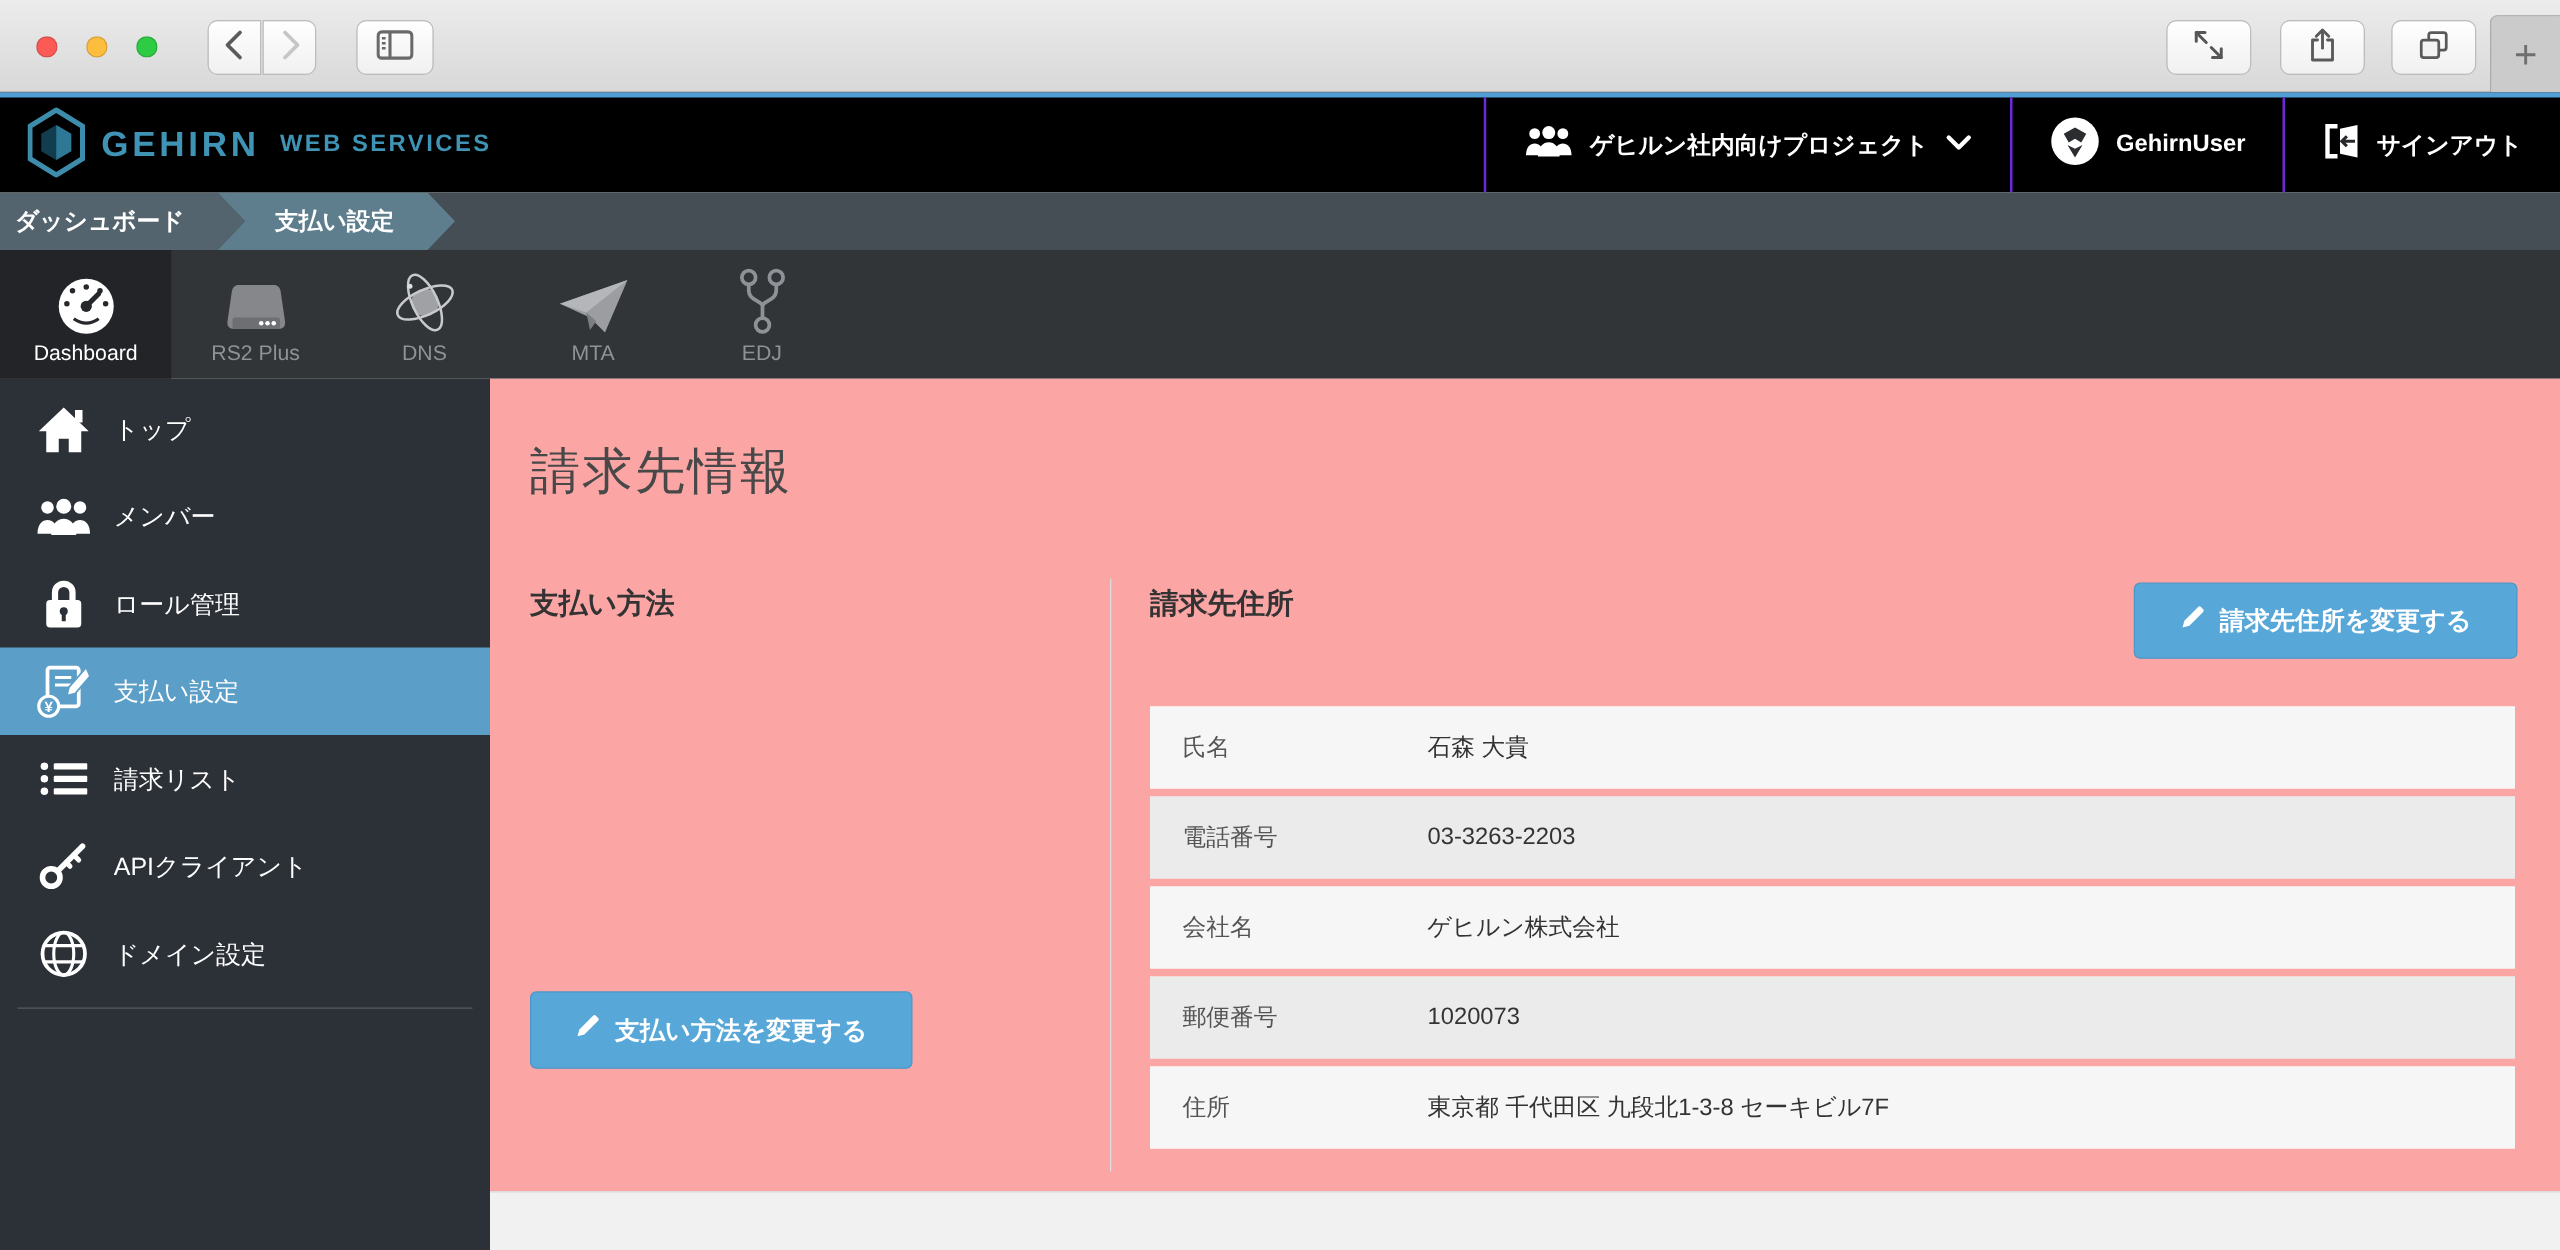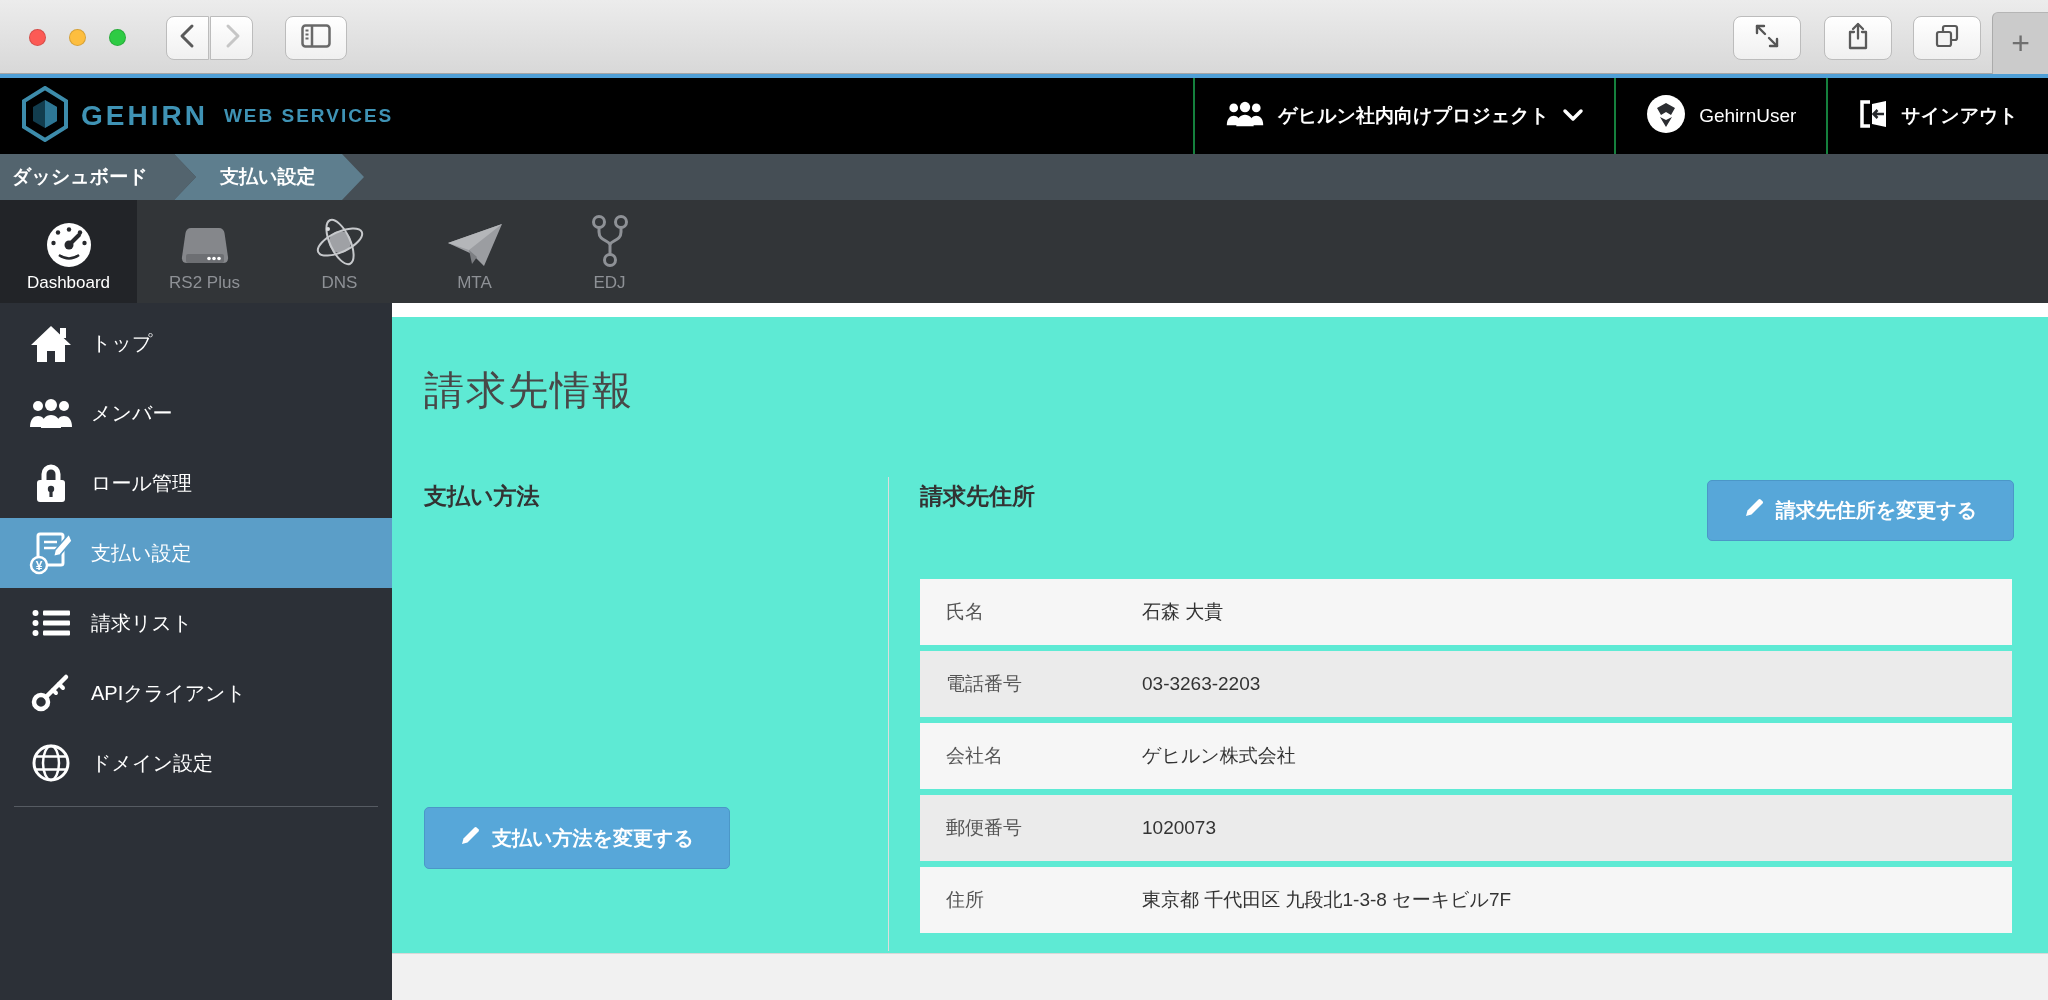--- a/index.html
+++ b/index.html
@@ -24,23 +24,23 @@
             border-left:1px solid #ababab; border-top:1px solid #b5b5b5; border-top-left-radius:6px;
             display:flex; align-items:center; justify-content:center; color:#6f6f6f; font-size:32px; font-weight:300; }
 
   
   .app-header { position:absolute; top:74px; left:0; width:100%; height:80px; background:#000;
                 border-top:4px solid #4f9fd6; display:flex; align-items:center; justify-content:space-between; }
   .brand { display:flex; align-items:center; margin-left:22px; }
   .brand-primary { margin-left:13px; color:#3f93b5; font-size:28px; font-weight:700; letter-spacing:3px; }
   .brand-secondary { margin-left:16px; color:#3f93b5; font-size:19px; font-weight:600; letter-spacing:2px; }
   .header-right { display:flex; height:100%; }
-  .h-item { display:flex; align-items:center; gap:13px; padding:0 30px; border-left:2px solid #15803d;
+  .h-item { display:flex; align-items:center; gap:13px; padding:0 30px; border-left:2px solid #6d28d9;
             color:#fff; font-size:19px; font-weight:600; }
-  .h-item .uname { font-weight:400; }
+  .h-item .uname { font-weight:700; }
 
   
   .breadcrumb-bar { position:absolute; top:154px; left:0; width:100%; height:46px; background:#454e55; }
   .crumb { position:absolute; top:0; height:100%; display:flex; align-items:center;
            color:#fff; font-size:19px; font-weight:600; }
   .crumb-1 { left:0; width:196px; padding-left:12px; background:#53646e; z-index:2;
              clip-path:polygon(0 0, calc(100% - 22px) 0, 100% 50%, calc(100% - 22px) 100%, 0 100%); }
   .crumb-2 { left:174px; width:190px; padding-left:46px; background:#5e7e8e; z-index:1;
              clip-path:polygon(0 0, calc(100% - 22px) 0, 100% 50%, calc(100% - 22px) 100%, 0 100%, 22px 50%); }
 
@@ -53,21 +53,21 @@
 
   
   .sidebar { position:absolute; top:303px; left:0; width:392px; height:697px; background:#2c3037; padding-top:5px; }
   .side-item { height:70px; display:flex; align-items:center; padding-left:28px; gap:17px;
                color:#fff; font-size:20px; }
   .side-item.active { background:#5b9ec8; }
   .icon-box { width:46px; display:flex; justify-content:center; align-items:center; }
   .side-divider { margin:8px 14px 0 14px; height:1px; background:#565b62; }
 
   
-  .content { position:absolute; top:317px; left:392px; width:1656px; height:650px; background:#5eead4; }
+  .content { position:absolute; top:303px; left:392px; width:1656px; height:650px; background:#fca5a5; }
   .page-title { position:absolute; left:32px; top:46px; font-size:40px; font-weight:500; color:#484848; letter-spacing:2px; }
   .col-heading { position:absolute; font-size:23px; font-weight:700; color:#333; }
   .heading-payment { left:32px; top:164px; }
   .heading-address { left:528px; top:164px; }
   .v-divider { position:absolute; left:496px; top:160px; width:1px; height:474px; background:#ddd; }
 
   .card { position:absolute; left:32px; top:246px; width:362px; height:206px; border:1px solid #c9c9c9;
           border-radius:10px; background:linear-gradient(#ffffff,#ebebeb); }
   .card-number-label { position:absolute; left:26px; top:44px; font-size:18px; color:#6b6b6b; }
   .visa { position:absolute; right:18px; top:8px; font-size:40px; font-weight:800; font-style:italic;

